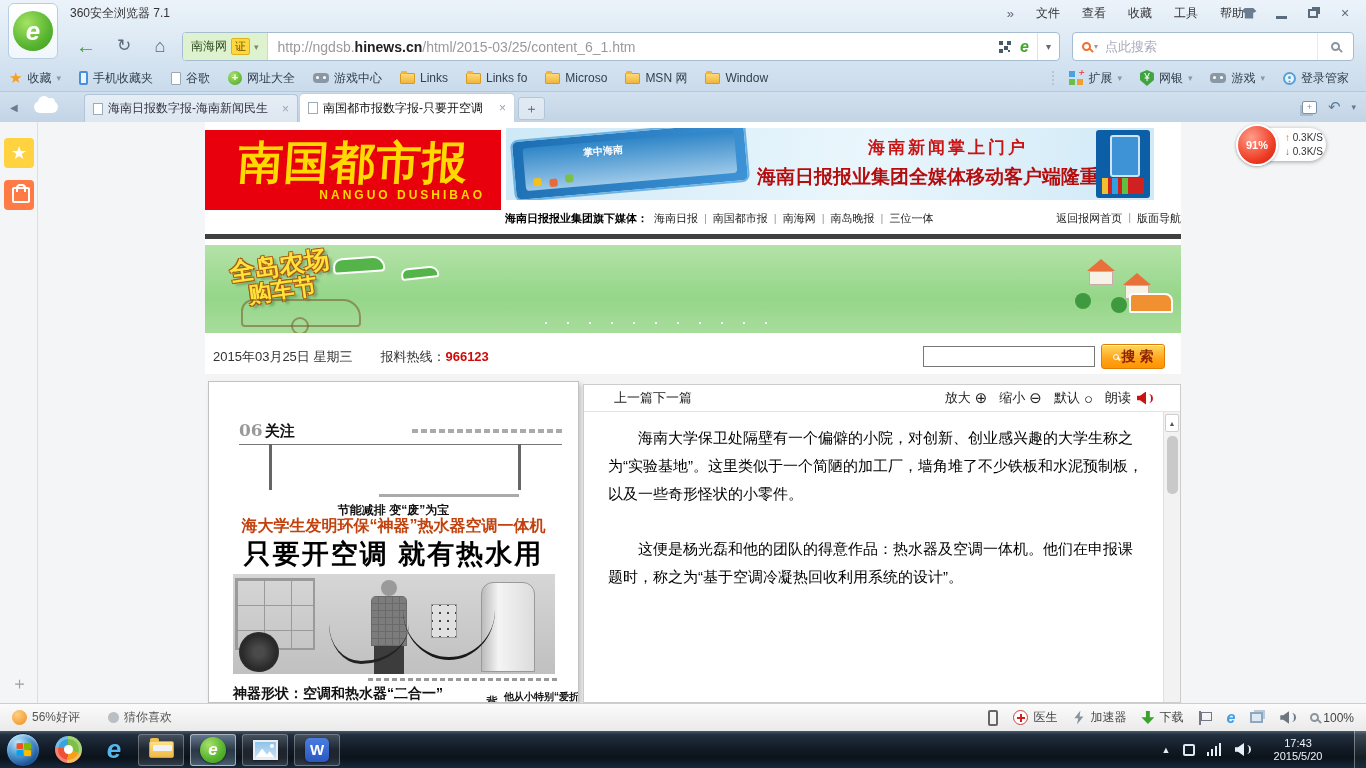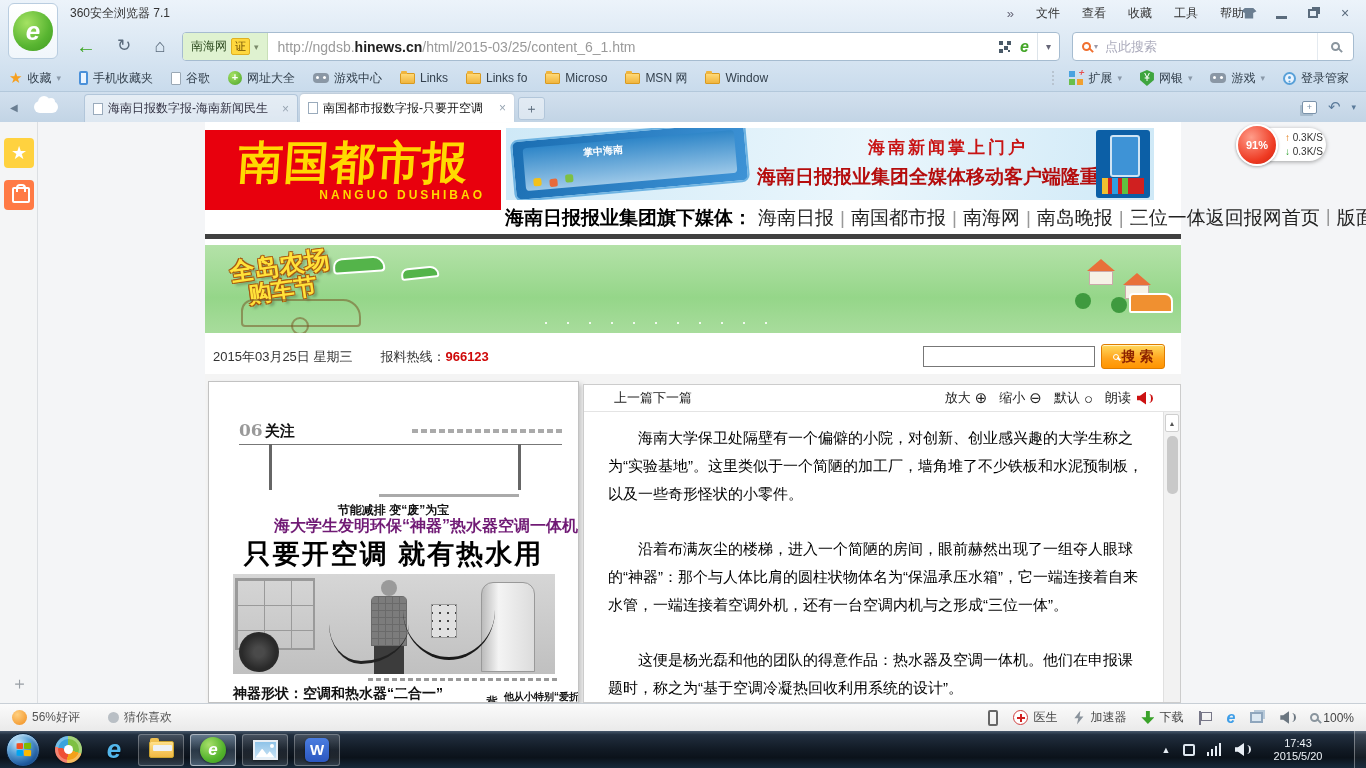--- a/index.html
+++ b/index.html
@@ -100,21 +100,21 @@
 .ad-phone{position:absolute;left:6px;top:2px;width:236px;height:62px;background:linear-gradient(120deg,#1b6eb2,#3e93d6);border-radius:8px;transform:rotate(-5deg);border:2px solid #6db3e2}
 .ad-phone .scr{position:absolute;left:10px;top:7px;right:10px;bottom:8px;background:linear-gradient(#2f86c8,#9cc8e8);border-radius:4px}
 .ad-phone .appname{position:absolute;left:70px;top:10px;color:#fff;font-size:10px;font-weight:bold}
 .ad-phone .dot{position:absolute;width:8px;height:8px;border-radius:2px}
 .ad-t1{position:absolute;left:292px;top:8px;width:300px;text-align:center;font-size:17px;font-weight:bold;color:#c81414;letter-spacing:3px}
 .ad-t2{position:absolute;left:250px;top:36px;width:382px;text-align:center;font-size:19px;font-weight:bold;color:#b50d0d}
 .ad-phone2{position:absolute;right:4px;top:2px;width:54px;height:68px;background:#0c5fa6;border-radius:3px}
 .ad-phone2::before{content:"";position:absolute;left:14px;top:5px;width:26px;height:38px;border:2px solid #cfe4f4;border-radius:3px;background:#3e93d6}
 .ad-phone2::after{content:"";position:absolute;left:6px;bottom:4px;width:42px;height:16px;background:#d02020;background-image:linear-gradient(90deg,#f0c030 0 6px,transparent 6px 10px,#30a0e0 10px 16px,transparent 16px 20px,#60c040 20px 26px,transparent 26px)}
 
-.media-row{position:absolute;left:300px;top:86px;width:676px;height:20px;display:flex;align-items:center;font-size:19px;color:#222;white-space:nowrap}
+.media-row{position:absolute;left:300px;top:86px;width:676px;height:20px;display:flex;align-items:center;font-size:11px;color:#222;white-space:nowrap}
 .media-label{font-weight:bold;color:#000}
 .m-links{display:flex;gap:6px;align-items:center;margin-left:6px}
 .sep{color:#999}
 .media-right{margin-left:auto;display:flex;gap:6px}
 .dark-rule{position:absolute;left:0;top:112px;width:976px;height:5px;background:#404040}
 
 
 .promo{position:absolute;left:0;top:123px;width:976px;height:88px;background:linear-gradient(180deg,#b4e2a8 0%,#95d689 60%,#a8dc9c 100%);overflow:hidden}
 .promo-badge{position:absolute;left:26px;top:8px;transform:rotate(-8deg);text-align:center;font-weight:900;color:#ffe23a;line-height:1.02;text-shadow:1px 1px 0 #a85a10,-1px -1px 0 #a85a10,1px -1px 0 #a85a10,-1px 1px 0 #a85a10,3px 3px 3px rgba(0,0,0,.3)}
 .pb1{font-size:25px}.pb2{font-size:23px}
@@ -146,21 +146,21 @@
 
 .thumb{position:absolute;left:3px;top:259px;width:371px;height:322px;background:#fff;border:1px solid #c2c2c2;box-shadow:3px 3px 5px rgba(0,0,0,.18);overflow:hidden}
 .th-head{position:absolute;left:30px;top:38px;right:16px;border-bottom:1px solid #777;padding-bottom:3px;display:flex;align-items:baseline;gap:2px}
 .th-06{font-size:17px;color:#999;font-weight:bold;font-family:"DejaVu Serif","Liberation Serif",serif}
 .th-sec{font-size:15px;font-weight:bold;color:#111}
 .th-dateline{margin-left:auto;width:150px;height:4px;background:repeating-linear-gradient(90deg,#aaa 0 6px,transparent 6px 9px);align-self:center}
 .th-quote{position:absolute;left:60px;top:62px;width:252px;height:46px;border-left:3px solid #666;border-right:3px solid #666;padding:4px 10px}
 .tlines{height:100%;background:repeating-linear-gradient(180deg,#9a9a9a 0 2px,transparent 2px 9px)}
 .th-credit{position:absolute;left:170px;top:112px;width:140px;height:3px;background:#aaa}
 .th-kicker{position:absolute;left:0;top:120px;width:100%;text-align:center;font-size:12px;font-weight:bold;color:#111}
-.th-sub{position:absolute;left:0;top:134px;width:100%;text-align:right;font-size:16px;font-weight:bold;color:#701a75}
+.th-sub{position:absolute;left:0;top:134px;width:100%;text-align:center;font-size:16px;font-weight:bold;color:#c2410c}
 .th-headline{position:absolute;left:0;top:154px;width:100%;text-align:center;font-size:27px;font-weight:900;color:#000;letter-spacing:2px}
 .th-photo{position:absolute;left:24px;top:192px;width:322px;height:100px;background:linear-gradient(180deg,#d6d6d6,#c0c0c0);overflow:hidden}
 .ph-window{position:absolute;left:2px;top:4px;width:80px;height:72px;background:linear-gradient(#ececec,#dadada);border:2px solid #9a9a9a;background-image:linear-gradient(#9a9a9a 1px,transparent 1px),linear-gradient(90deg,#9a9a9a 1px,transparent 1px);background-size:27px 25px}
 .ph-fan{position:absolute;left:6px;top:58px;width:40px;height:40px;border-radius:50%;background:radial-gradient(#4a4a4a 18%,#2a2a2a 60%)}
 .ph-head{position:absolute;left:148px;top:6px;width:16px;height:16px;border-radius:50%;background:#9a9a9a}
 .ph-body{position:absolute;left:138px;top:22px;width:36px;height:50px;background:#7c7c7c;background-image:linear-gradient(#6a6a6a 1px,transparent 1px),linear-gradient(90deg,#6a6a6a 1px,transparent 1px);background-size:7px 7px;border-radius:5px 5px 0 0}
 .ph-legs{position:absolute;left:141px;top:72px;width:30px;height:28px;background:#3c3c3c}
 .ph-box{position:absolute;left:198px;top:30px;width:26px;height:34px;background:#e0e0e0;border:1px solid #999;background-image:radial-gradient(circle 2px,#444 60%,transparent 62%);background-size:8px 8px;background-position:4px 4px;background-repeat:repeat}
 .ph-tank{position:absolute;left:248px;top:8px;width:54px;height:90px;background:linear-gradient(90deg,#bbb,#f4f4f4 32%,#dcdcdc);border-radius:12px 12px 0 0;border:1px solid #999}
 .ph-cable{position:absolute;left:170px;top:36px;width:92px;height:50px;border-bottom:3px solid #1a1a1a;border-radius:0 0 50% 50%/0 0 100% 100%}
@@ -523,21 +523,20 @@
             <span class="lbl">缩小</span>
               <span class="gly">⊖</span>
             <span class="lbl">默认</span>
               <span class="gly">○</span>
             <span class="lbl">朗读</span>
               <i class="speaker"></i>
           </span>
         </div>
         <div class="rd-text">
           <p>海南大学保卫处隔壁有一个偏僻的小院，对创新、创业感兴趣的大学生称之为“实验基地”。这里类似于一个简陋的加工厂，墙角堆了不少铁板和水泥预制板，以及一些奇形怪状的小零件。</p>
-          <p>沿着布满灰尘的楼梯，进入一个简陋的房间，眼前赫然出现了一组夺人眼球的“神器”：那个与人体比肩的圆柱状物体名为“保温承压水箱”，它一端连接着自来水管，一端连接着空调外机，还有一台空调内机与之形成“三位一体”。</p>
           <p>这便是杨光磊和他的团队的得意作品：热水器及空调一体机。他们在申报课题时，称之为“基于空调冷凝热回收利用系统的设计”。</p>
 
         </div>
         <div class="rd-scroll">
           <div class="rd-up">▲</div>
           <div class="rd-thumbbar"></div>
         </div>
       </div>
     </div>
 

